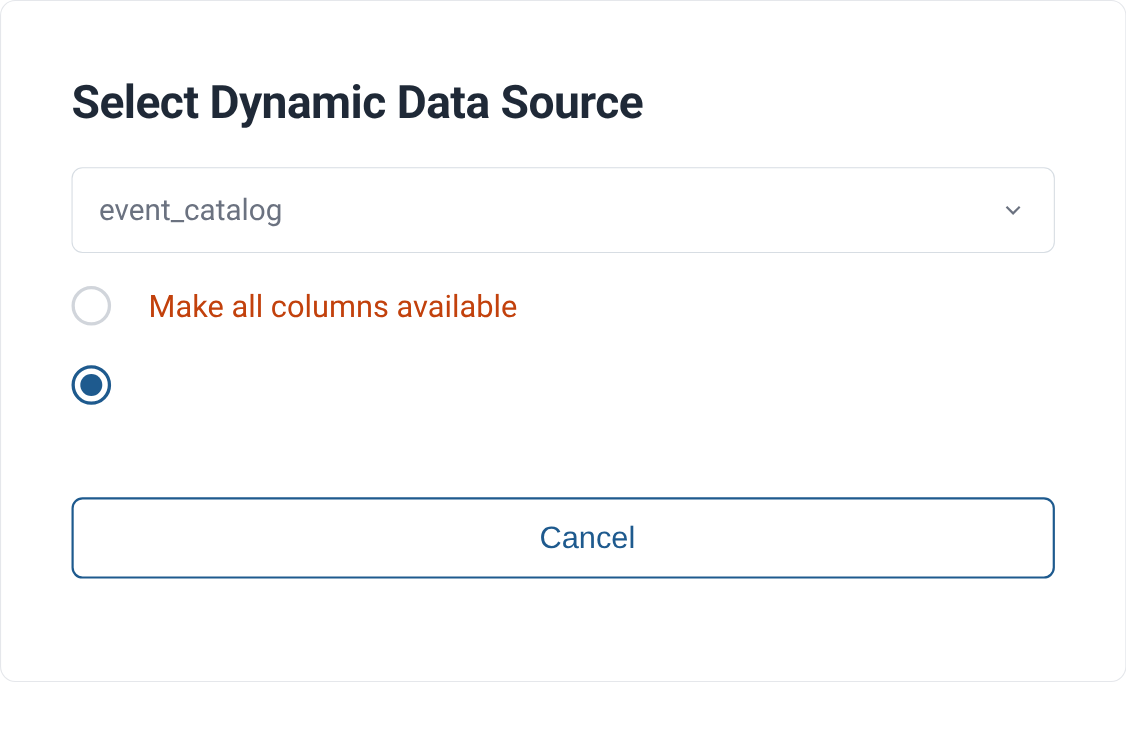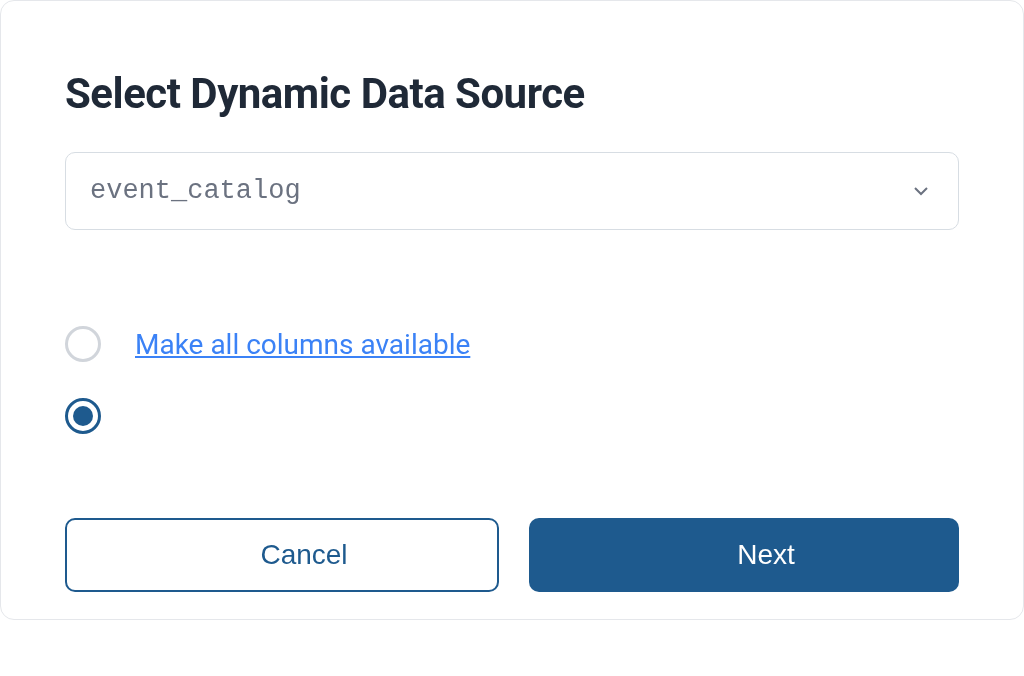--- a/index.html
+++ b/index.html
@@ -28,22 +28,21 @@
     .dialog-title {
       font-size: 42px;
       font-weight: 700;
       color: #1f2937;
       margin-bottom: 34px;
       letter-spacing: -0.5px;
     }
     .select-wrapper {
       position: relative;
       width: 100%;
-      margin-bottom: 96px;
-      font-family: Liberation Mono, monospace;
+      margin-bottom: 30px;
     }
     .select-box {
       width: 100%;
       height: 78px;
       border: 1px solid #d7dde3;
       border-radius: 10px;
       background: #ffffff;
       padding: 0 60px 0 24px;
       font-size: 27px;
       color: #6b7280;
@@ -101,23 +100,22 @@
       left: 50%;
       top: 50%;
       transform: translate(-50%, -50%);
       width: 20px;
       height: 20px;
       border-radius: 50%;
       background: #1e5a8e;
     }
     .radio-label {
       font-size: 28px;
-      color: #3b82f6;
+      color: #c2410c;
       font-weight: 400;
-      text-decoration: underline;
     }
     .button-row {
       display: flex;
       gap: 30px;
     }
     .btn {
       flex: 1;
       height: 74px;
       border-radius: 10px;
       font-size: 28px;
@@ -161,15 +159,14 @@
       <span class="radio-circle unselected"></span>
       <span class="radio-label">Make all columns available</span>
     </div>
     <div class="radio-option">
       <span class="radio-circle selected"></span>
     </div>
   </div>
 
   <div class="button-row">
     <button class="btn btn-secondary">Cancel</button>
-    <button class="btn btn-primary">Next</button>
   </div>
 </div>
 
 </body></html>

